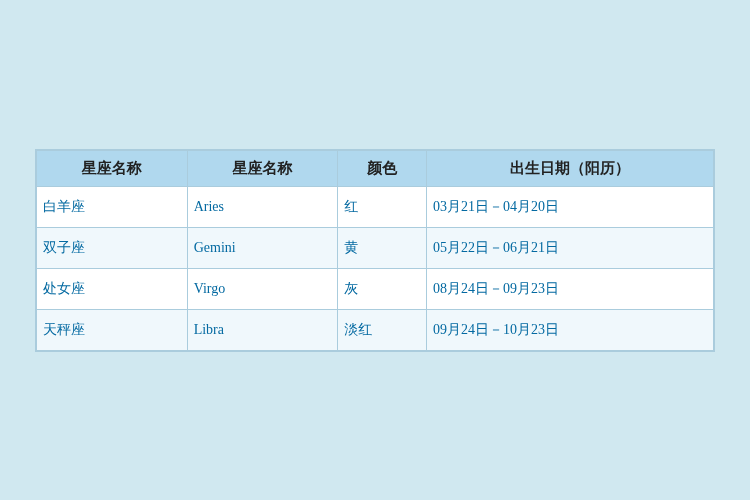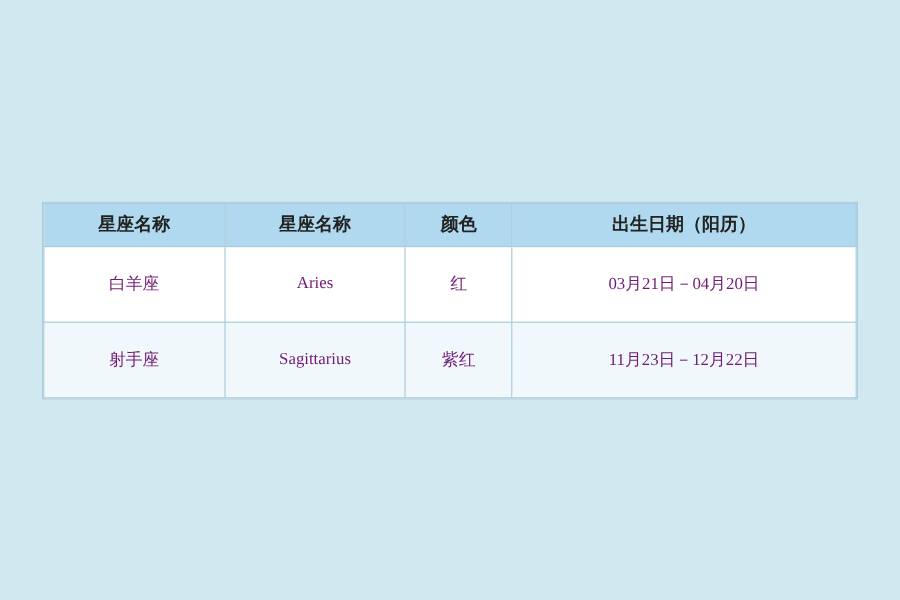--- a/index.html
+++ b/index.html
@@ -25,24 +25,24 @@
       background: #b0d8ee;
       border: 1px solid #aaccdd;
       padding: 8px 6px;
       text-align: center;
       font-weight: bold;
       font-size: 15px;
       color: #222;
     }
     tbody tr td {
       border: 1px solid #aaccdd;
-      padding: 22px 6px;
-      text-align: center;
+      padding: 11px 6px;
+      text-align: left;
       font-size: 14px;
-      color: #701a75;
+      color: #0369a1;
     }
     tbody tr:nth-child(even) {
       background: #f0f8fc;
     }
     tbody tr:nth-child(odd) {
       background: #fff;
     }
   </style>
 </head>
 <body>
@@ -60,20 +60,32 @@
     </thead>
     <tbody>
 
     <tr>
           <td>白羊座</td>
           <td>Aries</td>
           <td>红</td>
           <td>03月21日－04月20日</td>
         </tr>
         <tr>
-          <td>射手座</td>
-          <td>Sagittarius</td>
-          <td>紫红</td>
-          <td>11月23日－12月22日</td>
+          <td>双子座</td>
+          <td>Gemini</td>
+          <td>黄</td>
+          <td>05月22日－06月21日</td>
+        </tr>
+        <tr>
+          <td>处女座</td>
+          <td>Virgo</td>
+          <td>灰</td>
+          <td>08月24日－09月23日</td>
+        </tr>
+        <tr>
+          <td>天秤座</td>
+          <td>Libra</td>
+          <td>淡红</td>
+          <td>09月24日－10月23日</td>
         </tr>
       </tbody>
   </table>
 </div>
 
 </body></html>

